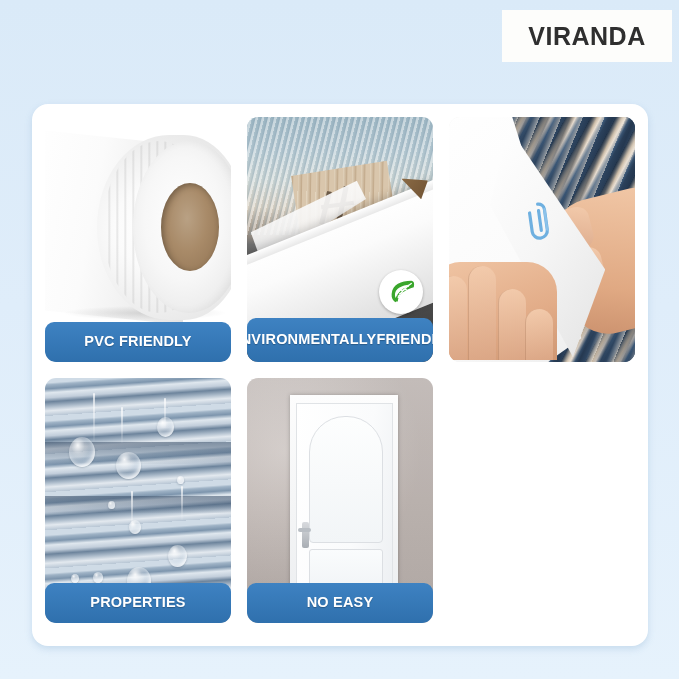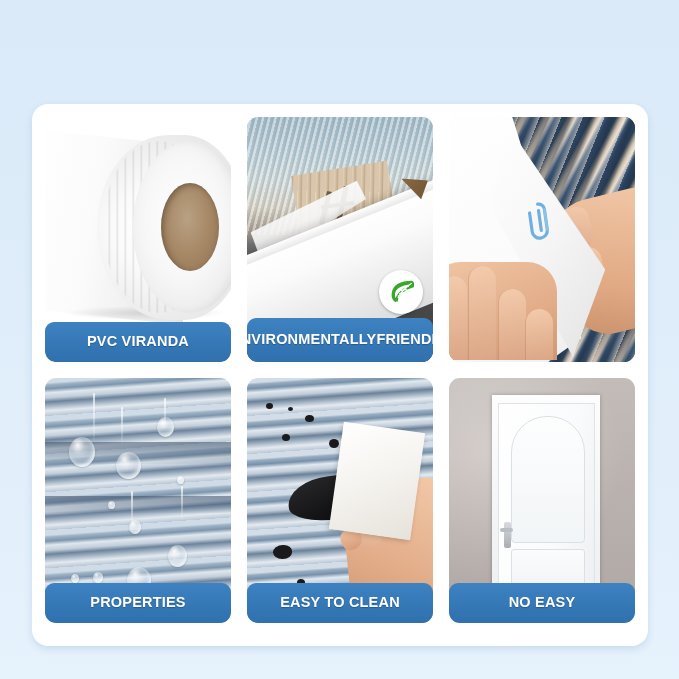--- a/index.html
+++ b/index.html
@@ -309,37 +309,40 @@
     background:#b9bec4;border-radius:2px;
   }
   .ng-base-l{position:absolute;left:0;bottom:0;width:24%;height:9%;background:linear-gradient(180deg,#f2f3f5,#dfe2e5);}
   .ng-base-r{position:absolute;right:0;bottom:0;width:21%;height:9%;background:linear-gradient(180deg,#f2f3f5,#dfe2e5);}
 </style>
 </head>
 <body>
 
 <div class="page">
 
+  <div class="logo-box">
+    <span class="logo-text">VIRANDA</span>
+  </div>
 
 
   <div class="card"></div>
 
   <div class="grid">
 
     <div class="cell">
       <div class="photo">
         <div class="roll-bg"></div>
         <div class="roll-sheet"></div>
         <div class="roll-shadow"></div>
         <div class="roll-body"></div>
         <div class="roll-rings"></div>
         <div class="roll-face"></div>
         <div class="roll-core"></div>
       </div>
-      <div class="label">PVC VIRANDA</div>
+      <div class="label">PVC FRIENDLY</div>
     </div>
 
     <div class="cell">
       <div class="photo">
         <div class="eco-bg"></div>
         <div class="eco-stripes"></div>
         <div class="eco-deck"></div>
         <div class="eco-post p1"></div>
         <div class="eco-post p2"></div>
         <div class="eco-rail"></div>
@@ -406,40 +409,20 @@
         <div class="drop" style="left:66%;top:68%;width:19px;height:22px;"></div>
         <div class="drop" style="left:44%;top:77%;width:24px;height:27px;"></div>
         <div class="drop" style="left:14%;top:80%;width:8px;height:9px;"></div>
         <div class="drop" style="left:26%;top:79%;width:10px;height:11px;"></div>
         <div class="drop" style="left:34%;top:50%;width:7px;height:8px;"></div>
         <div class="drop" style="left:71%;top:40%;width:7px;height:8px;"></div>
       </div>
       <div class="label">PROPERTIES</div>
     </div>
 
-    <div class="cell">
-      <div class="photo">
-        <div class="ec-bg"></div>
-        <div class="stain" style="left:10%;top:10%;width:7px;height:6px;"></div>
-        <div class="stain" style="left:22%;top:12%;width:5px;height:4px;"></div>
-        <div class="stain" style="left:31%;top:15%;width:9px;height:7px;"></div>
-        <div class="stain" style="left:19%;top:23%;width:8px;height:7px;"></div>
-        <div class="stain" style="left:44%;top:25%;width:10px;height:9px;"></div>
-        <div class="stain" style="left:14%;top:68%;width:19px;height:14px;border-radius:55% 45% 50% 50%;"></div>
-        <div class="stain" style="left:27%;top:82%;width:8px;height:7px;"></div>
-        <div class="smear"></div>
-        <div class="ec-hand">
-          <div class="ec-finger" style="left:4%;top:2%;width:36%;height:22%;"></div>
-          <div class="ec-finger" style="left:0%;top:22%;width:40%;height:20%;"></div>
-          <div class="ec-thumb"></div>
-        </div>
-        <div class="cloth"></div>
-      </div>
-      <div class="label">EASY TO CLEAN</div>
-    </div>
 
     <div class="cell">
       <div class="photo">
         <div class="ng-bg"></div>
         <div class="ng-wall"></div>
         <div class="ng-base-l"></div>
         <div class="ng-base-r"></div>
         <div class="ng-frame"></div>
         <div class="ng-door">
           <div class="ng-arch"></div>

